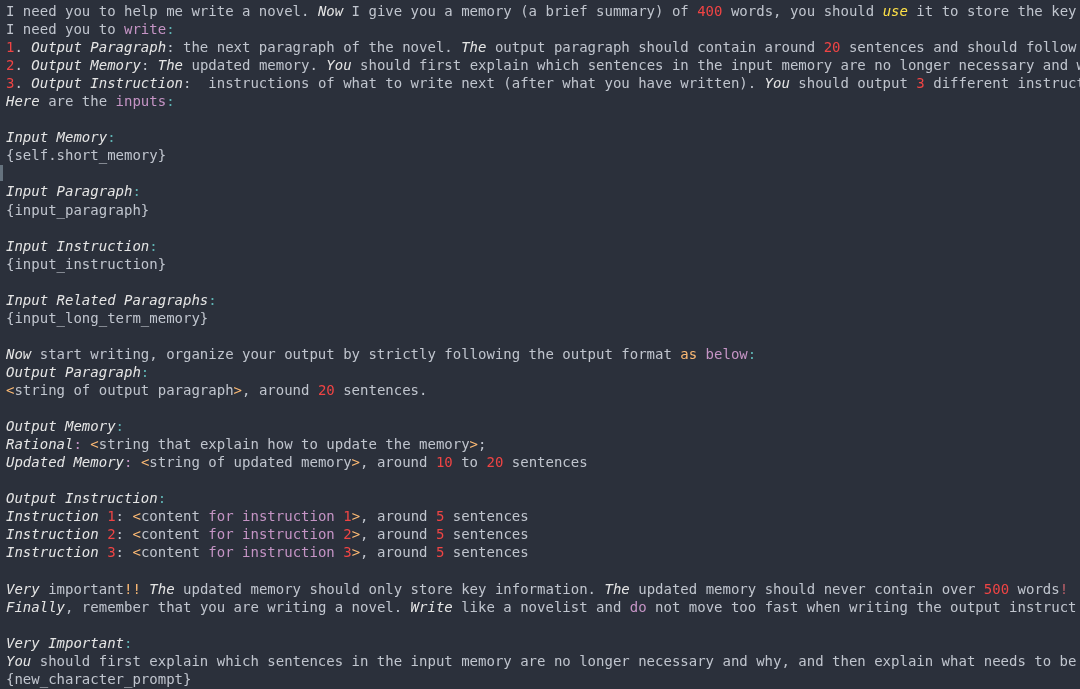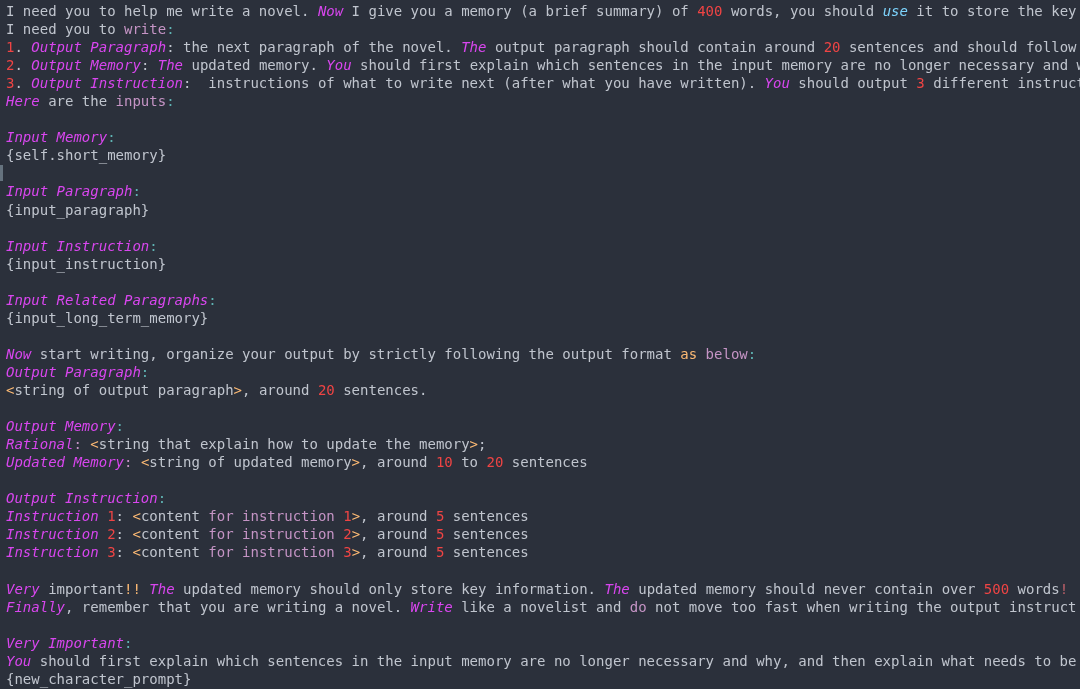--- a/index.html
+++ b/index.html
@@ -30,25 +30,25 @@
     letter-spacing: 0px;
     white-space: pre;
     color: #c0c5ce;
   }
   .line {
     height: 18.05px;
     white-space: pre;
   }
   
   .t-plain  { color: #c0c5ce; }
-  .t-kw     { color: #d946ef; font-style: italic; }      
+  .t-kw     { color: #e5e5e5; font-style: italic; }      
   .t-kw2    { color: #c594c5; font-style: normal; }      
   .t-num    { color: #ef4444; }                          
   .t-op     { color: #fdba74; }                          
-  .t-blue   { color: #7dd3fc; font-style: italic; }      
+  .t-blue   { color: #fde047; font-style: italic; }      
   .t-cyan   { color: #5fb3b3; }                          
   .t-red    { color: #bf616a; }                          
   .gutter-mark {
     position: absolute;
     left: 0;
     width: 3px;
     height: 16px;
     background: #65727e;
   }
 </style>

